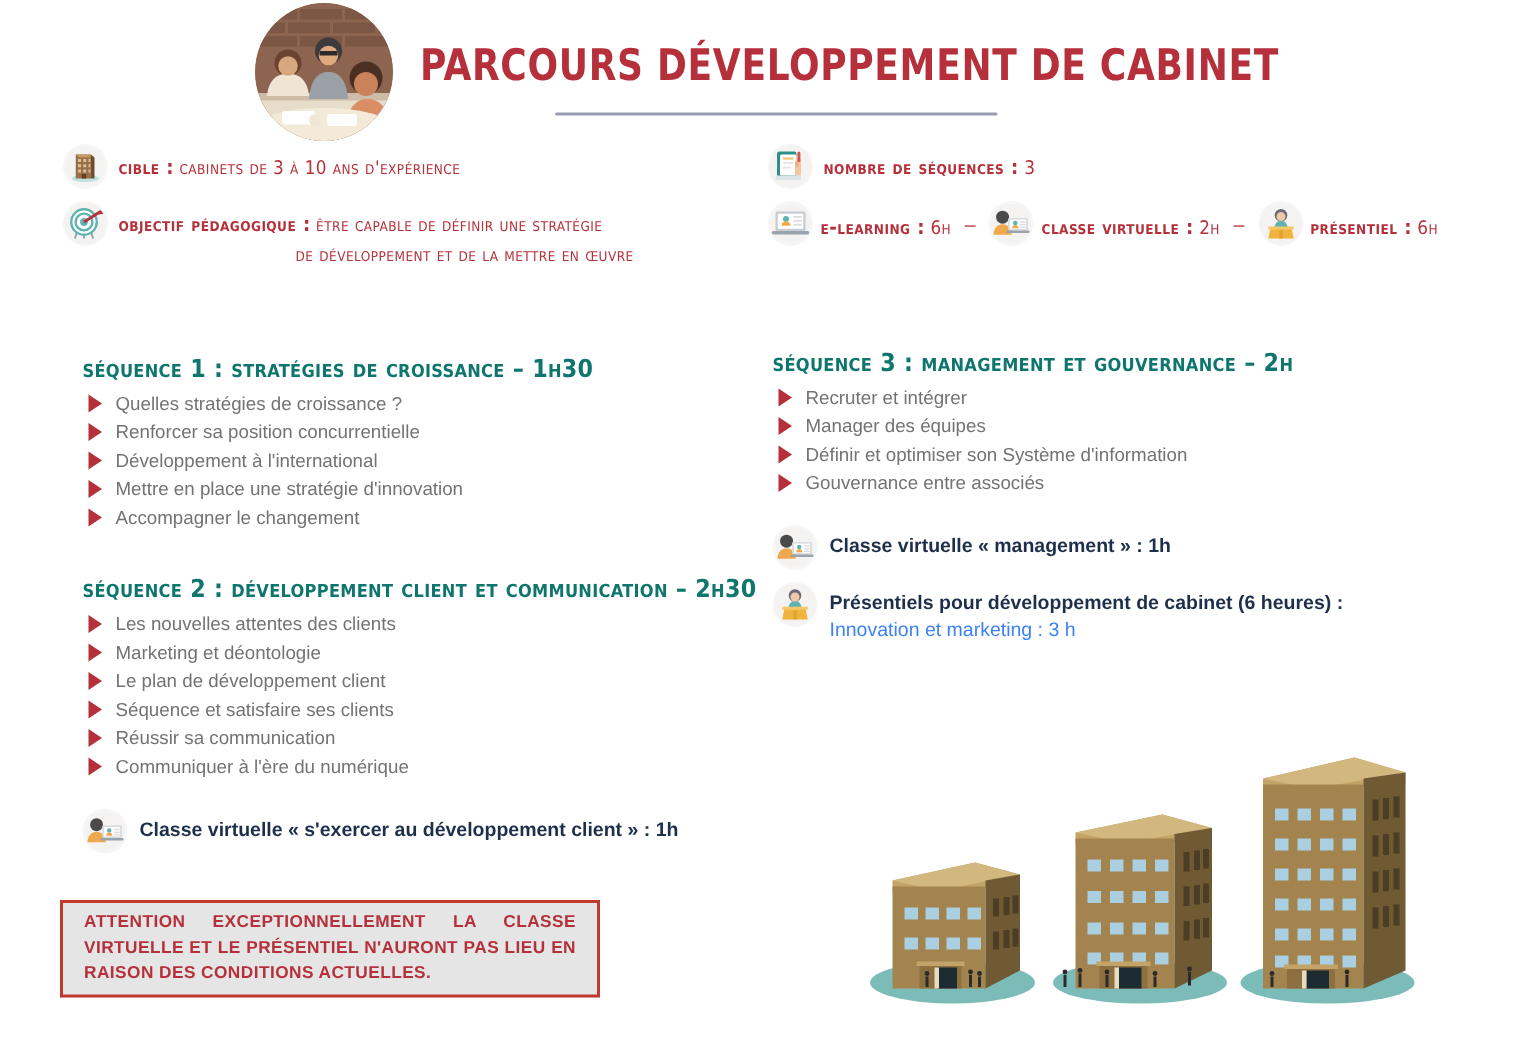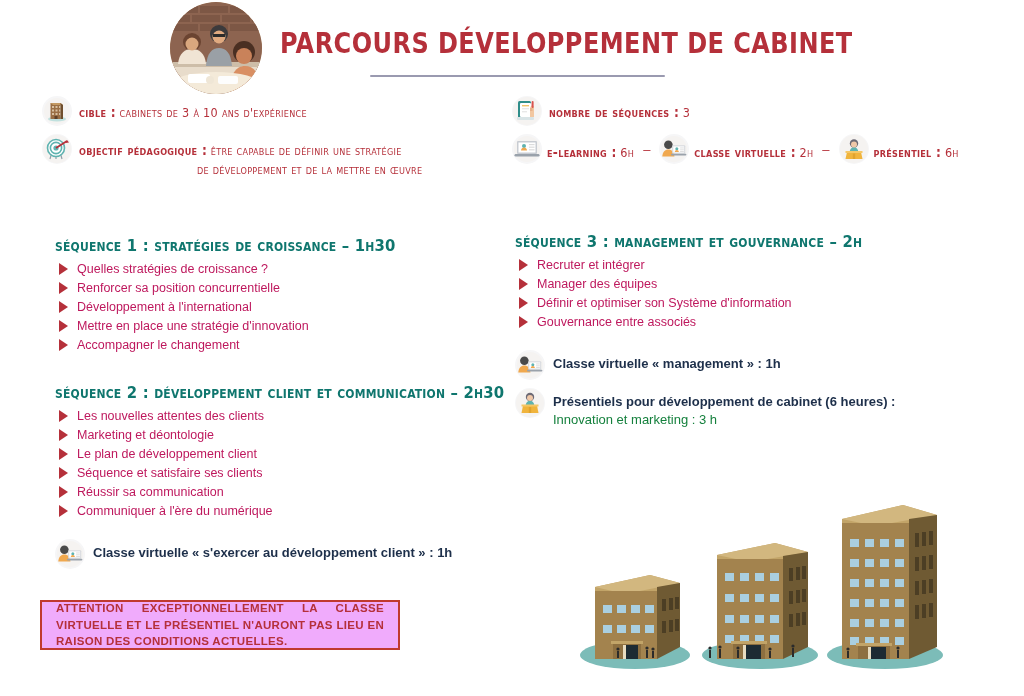--- a/index.html
+++ b/index.html
@@ -62,39 +62,39 @@
 
   .seq-title{
     font-family:"DejaVu Sans Condensed","Liberation Sans",sans-serif;
     color:#0f766e;font-size:16.5px;font-weight:700;
     font-variant:small-caps;text-transform:lowercase;
     letter-spacing:.2px;margin:0 0 7px 0;white-space:nowrap;
   }
   ul.bullets{list-style:none;margin:0;padding:0;}
   ul.bullets li{
     position:relative;padding-left:22px;margin-bottom:4px;
-    font-size:12.5px;color:#be185d;line-height:1.2;
+    font-size:12.5px;color:#737373;line-height:1.2;
   }
   ul.bullets li::before{
     content:"";position:absolute;left:4px;top:1px;
     width:0;height:0;border-style:solid;border-width:6px 0 6px 9px;
     border-color:transparent transparent transparent #b5303a;
   }
 
   .sub-block{margin-top:22px;}
   .sub-row{display:flex;align-items:flex-start;margin-bottom:10px;}
   .sub-row .icon-badge{margin-right:8px;margin-top:-2px;}
   .sub-text{font-size:13px;color:#1d2f4a;line-height:1.35;padding-top:3px;}
   .sub-text .hd{font-weight:700;display:block;}
-  .sub-text .ln{display:block;font-weight:400;color:#15803d;}
+  .sub-text .ln{display:block;font-weight:400;color:#3b82f6;}
 
   
   .warning{
-    position:absolute;left:40px;top:600px;width:360px;height:50px;
-    border:2px solid #c0392f;background:#f0abfc;
+    position:absolute;left:40px;top:600px;width:360px;height:65px;
+    border:2px solid #c0392f;background:#e5e5e5;
     box-sizing:border-box;display:flex;align-items:center;
   }
   .warning p{
     margin:0;padding:0 14px;
     font-size:11.5px;font-weight:700;color:#b5303a;
     letter-spacing:.3px;line-height:1.45;text-align:justify;
     text-align-last:left;
   }
 
   

